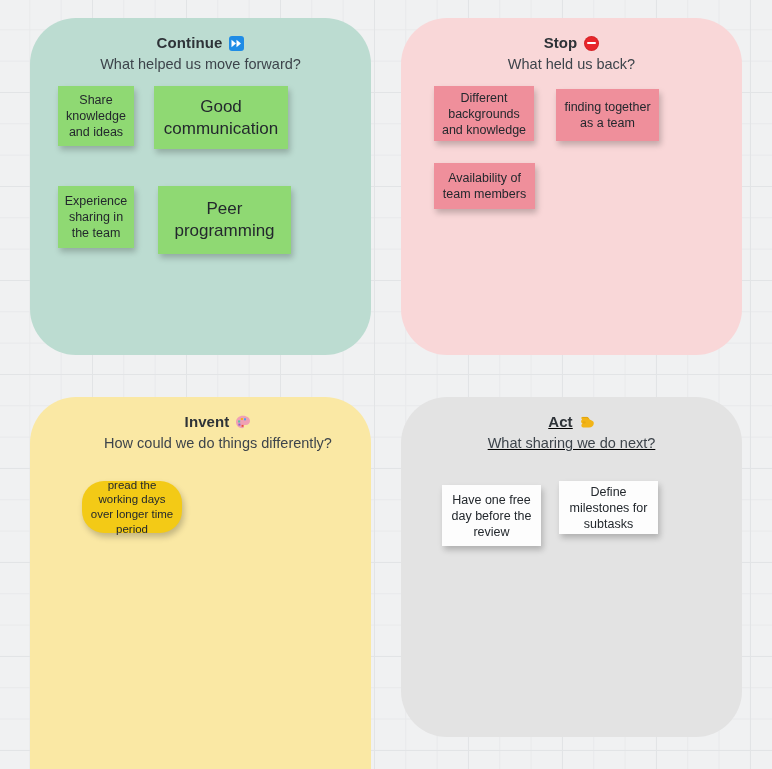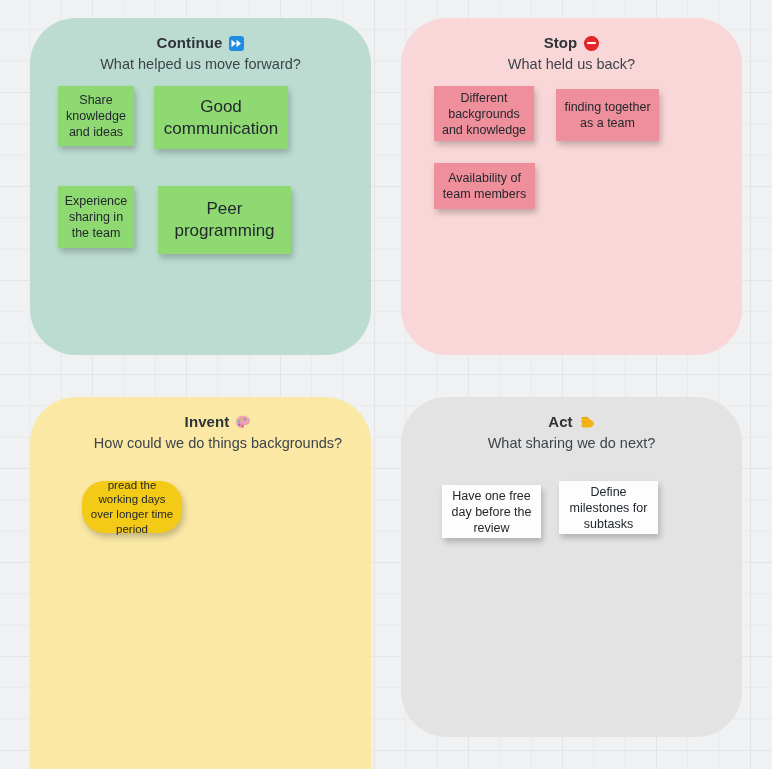--- a/index.html
+++ b/index.html
@@ -35,21 +35,21 @@
 
   
   .column {
     position: absolute;
     border-radius: 46px;
     box-sizing: border-box;
   }
   .col-continue { left: 30px;  top: 18px;  width: 341px; height: 337px; background: #bcdcd1; }
   .col-stop     { left: 401px; top: 18px;  width: 341px; height: 337px; background: #f9d7d8; }
   .col-invent   { left: 30px;  top: 397px; width: 341px; height: 440px; background: #fae8a4; padding-left: 35px; }
-  .col-act      { left: 401px; top: 397px; width: 341px; height: 340px; background: #e3e3e3; }
+  .col-act      { left: 401px; top: 397px; width: 341px; height: 340px; background: #e3e3e3; text-decoration: underline; }
 
   .col-header {
     text-align: center;
     padding-top: 16px;
   }
   .col-title-row {
     display: flex;
     align-items: center;
     justify-content: center;
     gap: 6px;
@@ -199,21 +199,21 @@
           <svg class="ic-palette" viewBox="0 0 16 15">
             <path d="M8 0.7C4 0.7 1 3.4 1 7.1c0 3.6 3 6.2 6.4 6.2 1 0 1.6-.5 1.6-1.2 0-.5-.3-.8-.3-1.2 0-.5.4-.8 1-.8h1.3c2.2 0 4-1.7 4-4 0-3.1-2.9-5.4-7-5.4z" fill="#f0a0b4"></path>
             <rect x="3.1" y="5.4" width="2.1" height="2.1" fill="#57c4a8"></rect>
             <rect x="3.4" y="8.6" width="2.0" height="2.0" fill="#8a63d2"></rect>
             <rect x="5.9" y="3.0" width="2.0" height="2.0" fill="#f2b417"></rect>
             <rect x="9.0" y="3.3" width="2.0" height="2.0" fill="#4aa3e8"></rect>
             <rect x="6.6" y="9.9" width="1.9" height="1.9" fill="#e8503a"></rect>
           </svg>
         </span>
       </div>
-      <div class="col-subtitle">How could we do things backgrounds?</div>
+      <div class="col-subtitle">How could we do things differently?</div>
     </div>
     <div class="notes-area">
       <div class="note note-yellow" style="left:52px; top:84px; width:100px; height:52px; font-size:11.5px;">
         <span class="note-text">pread the working days over longer time period</span>
       </div>
     </div>
   </div>
 
   <div class="column col-act">
     <div class="col-header">
@@ -223,21 +223,21 @@
           <svg class="ic-biceps" viewBox="0 0 16 15">
             <path d="M3.0 2.0h5.0c1.0 0 1.7.7 2.1 1.6.5 1.1 1.4 1.5 2.6 1.8 1.3.4 2.1 1.4 2.1 2.9 0 2.4-2.0 4.3-4.8 4.3H5.0c-1.5 0-2.6-.9-2.6-2.2 0-.9.5-1.5 1.2-1.9-.9-.4-1.5-1.1-1.5-2.1 0-.8.4-1.4 1.0-1.8-.5-.4-.8-.9-.8-1.5 0-.7.5-1.1 .7-1.1z" fill="#f2b417"></path>
             <path d="M3.3 2.4h4.5c.8 0 1.3.5 1.6 1.2" fill="none" stroke="#d99c0c" stroke-width="0.7"></path>
             <ellipse cx="5.2" cy="7.4" rx="1.5" ry="1.2" fill="#e8a810"></ellipse>
           </svg>
         </span>
       </div>
       <div class="col-subtitle">What sharing we do next?</div>
     </div>
     <div class="notes-area">
-      <div class="note note-white" style="left:41px; top:88px; width:99px; height:53px; font-size:12.5px;">
+      <div class="note note-white" style="left:41px; top:88px; width:99px; height:61px; font-size:12.5px;">
         <span class="note-text">Have one free day before the review</span>
       </div>
       <div class="note note-white" style="left:158px; top:84px; width:99px; height:53px; font-size:12.5px;">
         <span class="note-text">Define milestones for subtasks</span>
       </div>
     </div>
   </div>
 
 </div>
 

